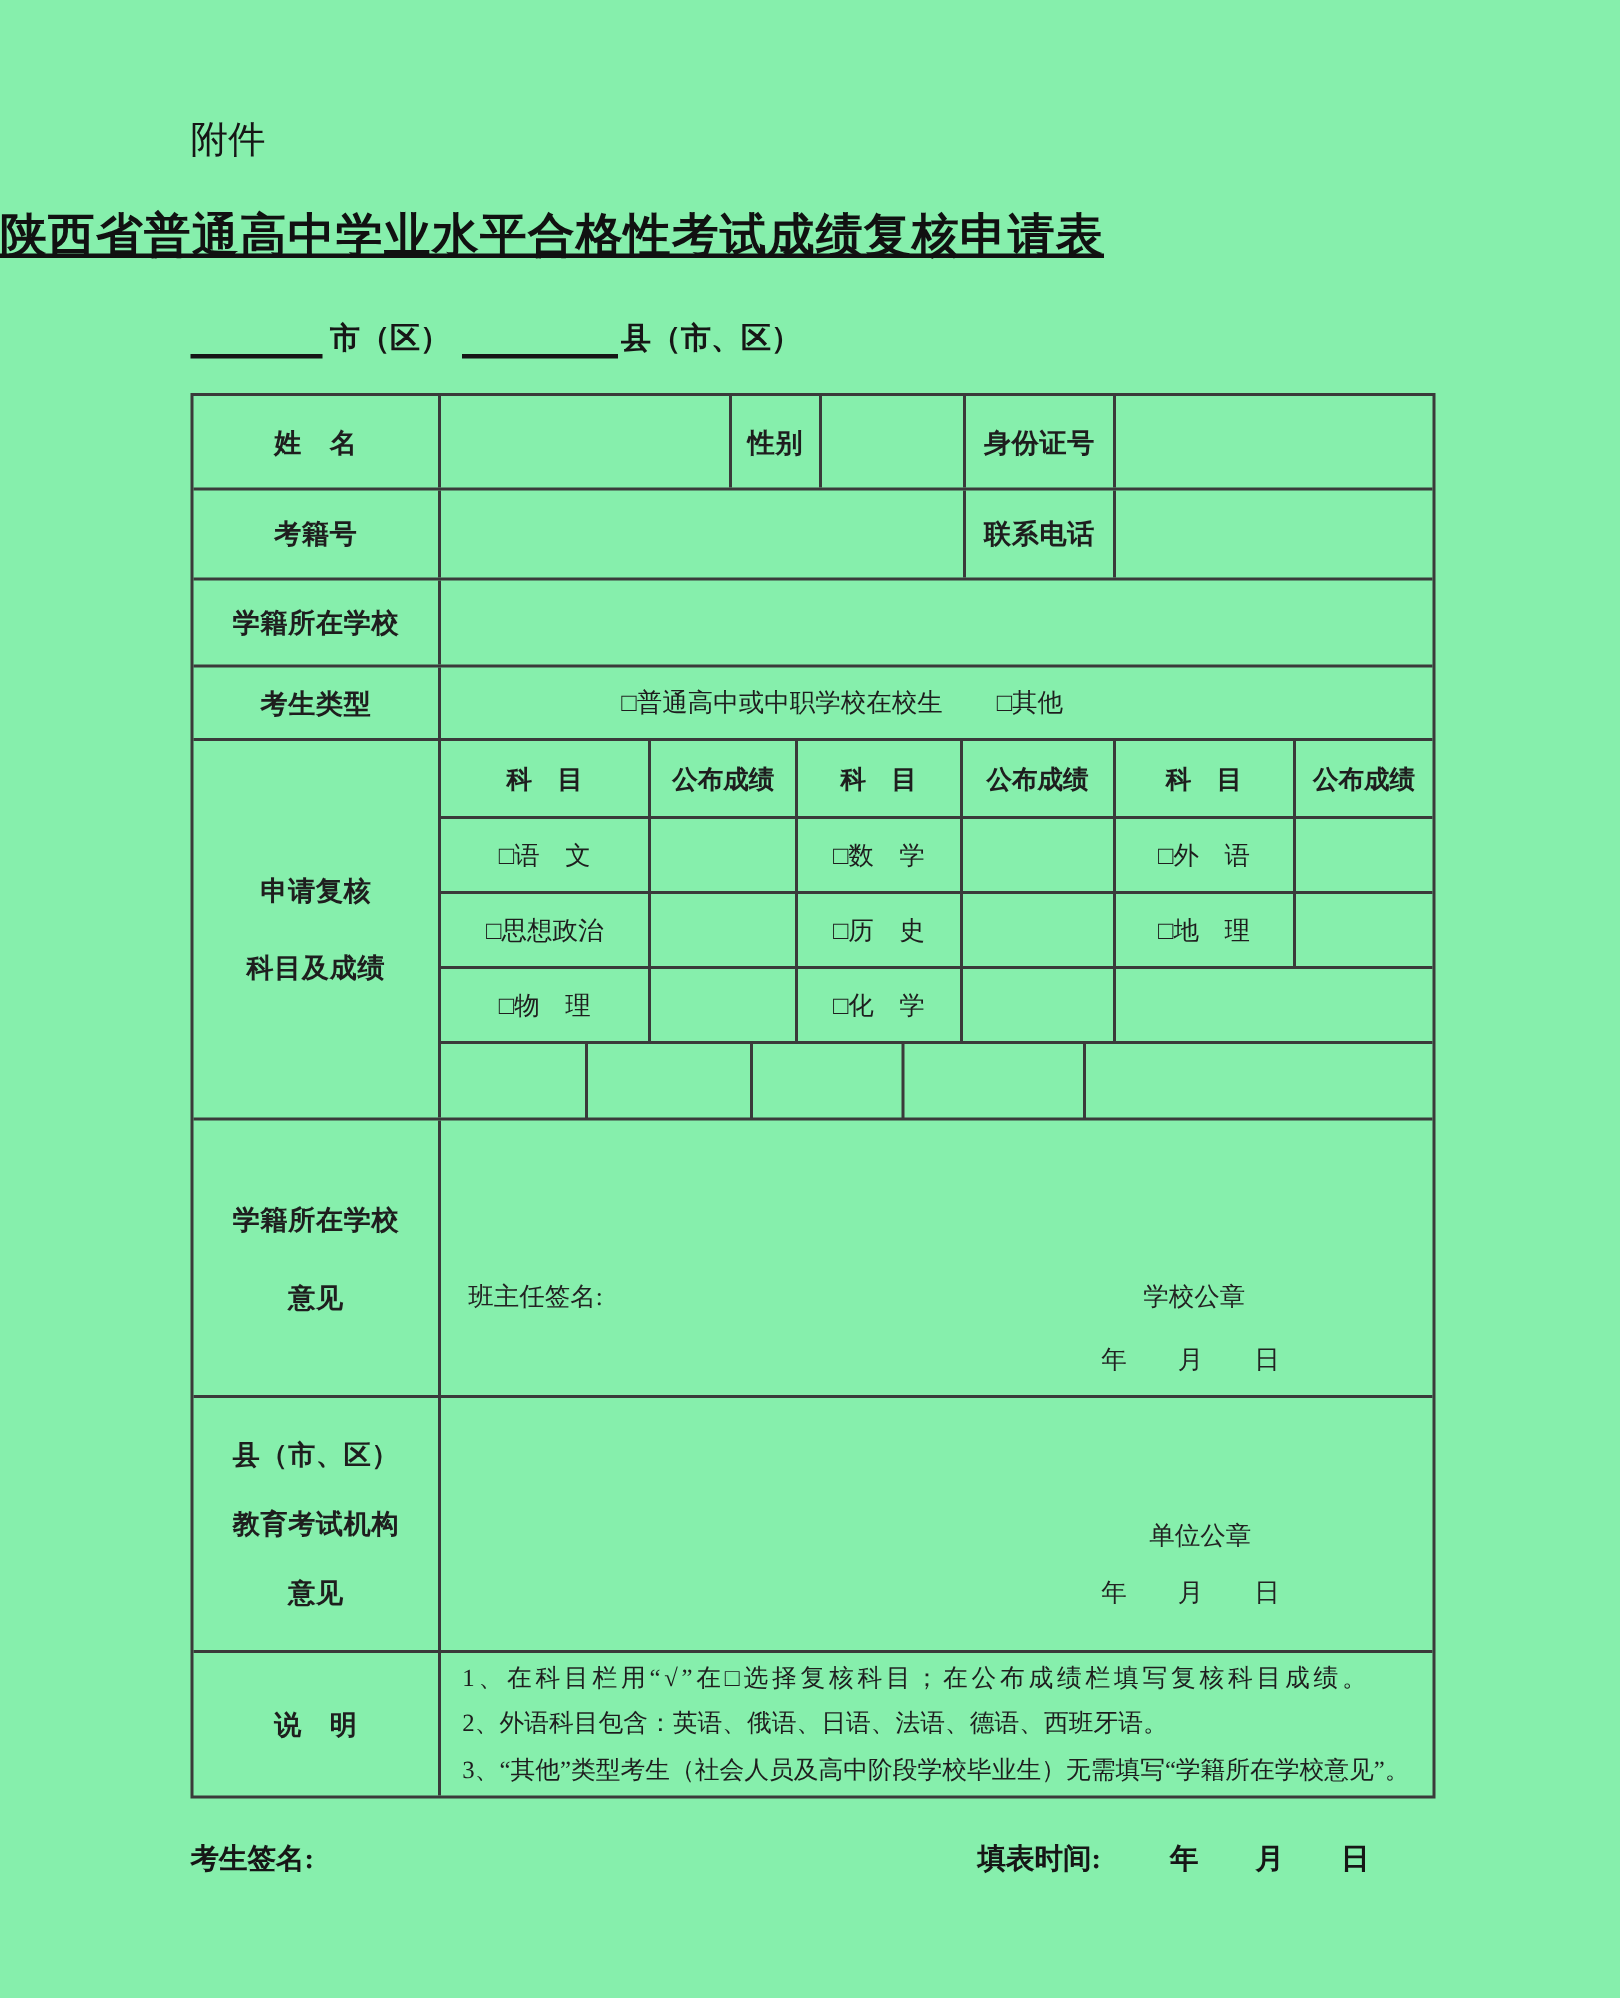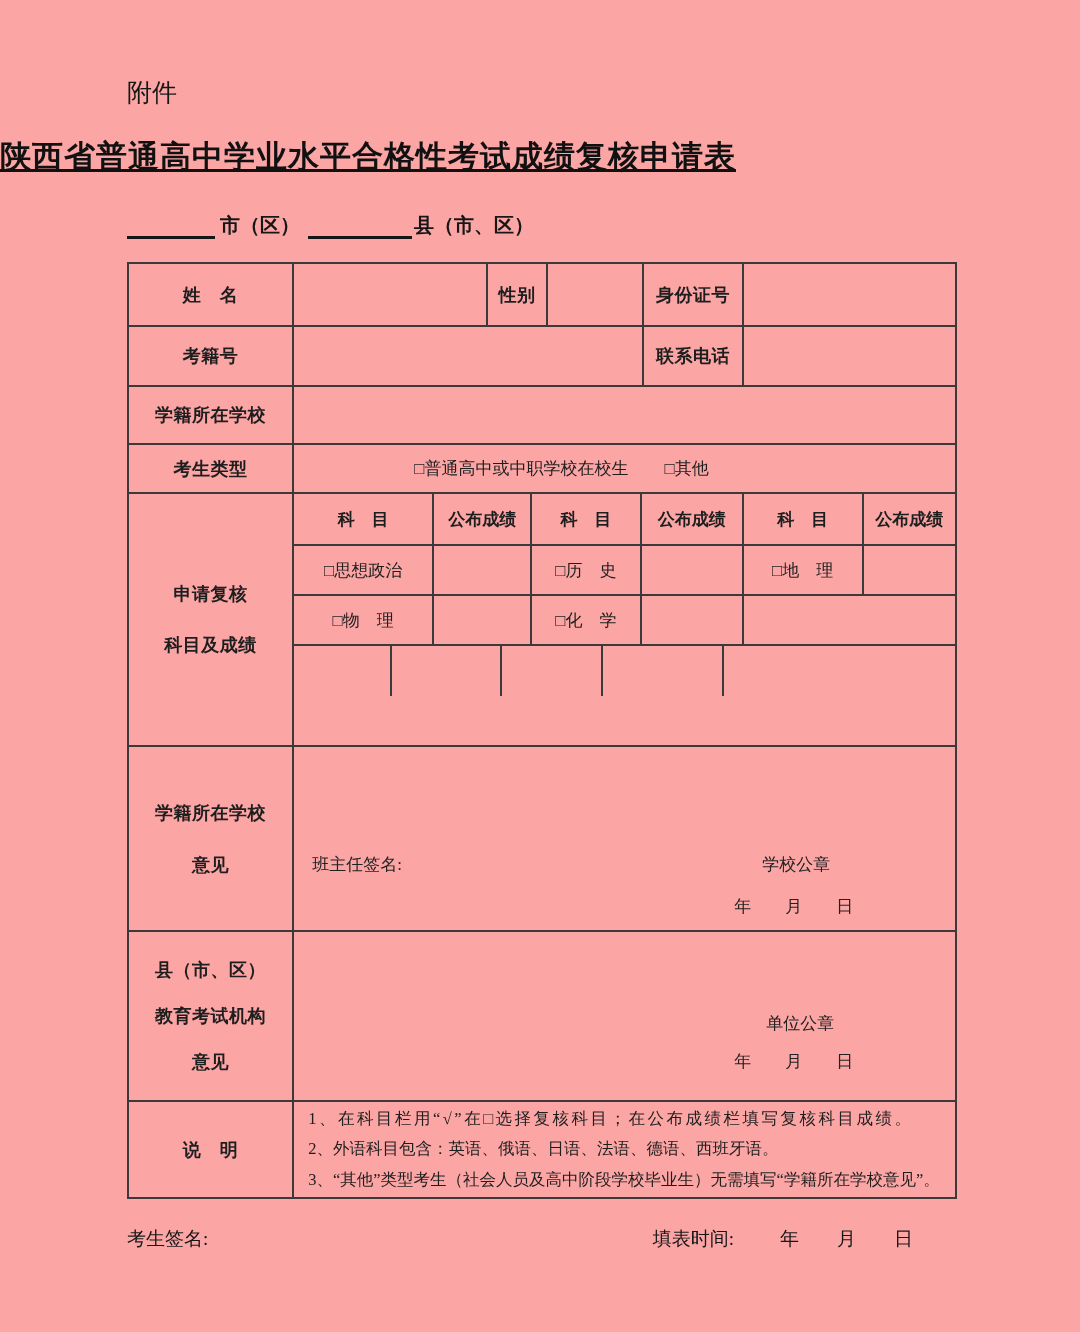--- a/index.html
+++ b/index.html
@@ -4,21 +4,21 @@
 <style>
   * { margin:0; padding:0; box-sizing:border-box; }
   html,body { background:#f6f6f4; }
   body {
     width:1080px; height:1332px;
     font-family:"Liberation Serif","DejaVu Serif",serif;
     color:#1e1e1e;
   }
   .sheet {
     position:relative; width:1080px; height:1332px;
-    background:#fca5a5;
+    background:#86efac;
   }
   .attachment {
     position:absolute; left:127px; top:76px;
     font-size:25px; color:#161616;
   }
   .title {
     position:absolute; left:0; top:136px; width:1080px;
     font-size:31px; font-weight:bold;
     letter-spacing:1px; color:#111;text-decoration:underline;
   }
@@ -72,21 +72,21 @@
     flex-direction:column; align-items:flex-start; justify-content:center;
     padding:8px 14px; font-size:16.5px; line-height:1.85;
   }
   .note-item { white-space:nowrap; }
   .note-item:first-child { letter-spacing:2.5px; }
 
   
   .footer {
     position:absolute; left:127px; top:1226px; width:830px;
     display:flex; justify-content:space-between; align-items:center;
-    font-size:19px; font-weight:normal; color:#161616;
+    font-size:19px; font-weight:bold; color:#161616;
   }
   .fill-time { display:flex; margin-right:44px; }
   .fill-date { margin-left:46px; }
 </style>
 </head>
 <body>
 
 <div class="sheet">
 
   <div class="attachment">附件</div>
@@ -140,20 +140,28 @@
 
         <div class="sr" style="height:52px">
           <div class="sc hd" style="width:21.2%">科　目</div>
           <div class="sc hd" style="width:14.8%">公布成绩</div>
           <div class="sc hd" style="width:16.6%">科　目</div>
           <div class="sc hd" style="width:15.4%">公布成绩</div>
           <div class="sc hd" style="width:18.2%">科　目</div>
           <div class="sc hd" style="width:13.8%">公布成绩</div>
         </div>
 
+        <div class="sr" style="height:50px">
+          <div class="sc" style="width:21.2%">□语　文</div>
+          <div class="sc" style="width:14.8%"></div>
+          <div class="sc" style="width:16.6%">□数　学</div>
+          <div class="sc" style="width:15.4%"></div>
+          <div class="sc" style="width:18.2%">□外　语</div>
+          <div class="sc" style="width:13.8%"></div>
+        </div>
 
         <div class="sr" style="height:50px">
           <div class="sc" style="width:21.2%">□思想政治</div>
           <div class="sc" style="width:14.8%"></div>
           <div class="sc" style="width:16.6%">□历　史</div>
           <div class="sc" style="width:15.4%"></div>
           <div class="sc" style="width:18.2%">□地　理</div>
           <div class="sc" style="width:13.8%"></div>
         </div>
 

